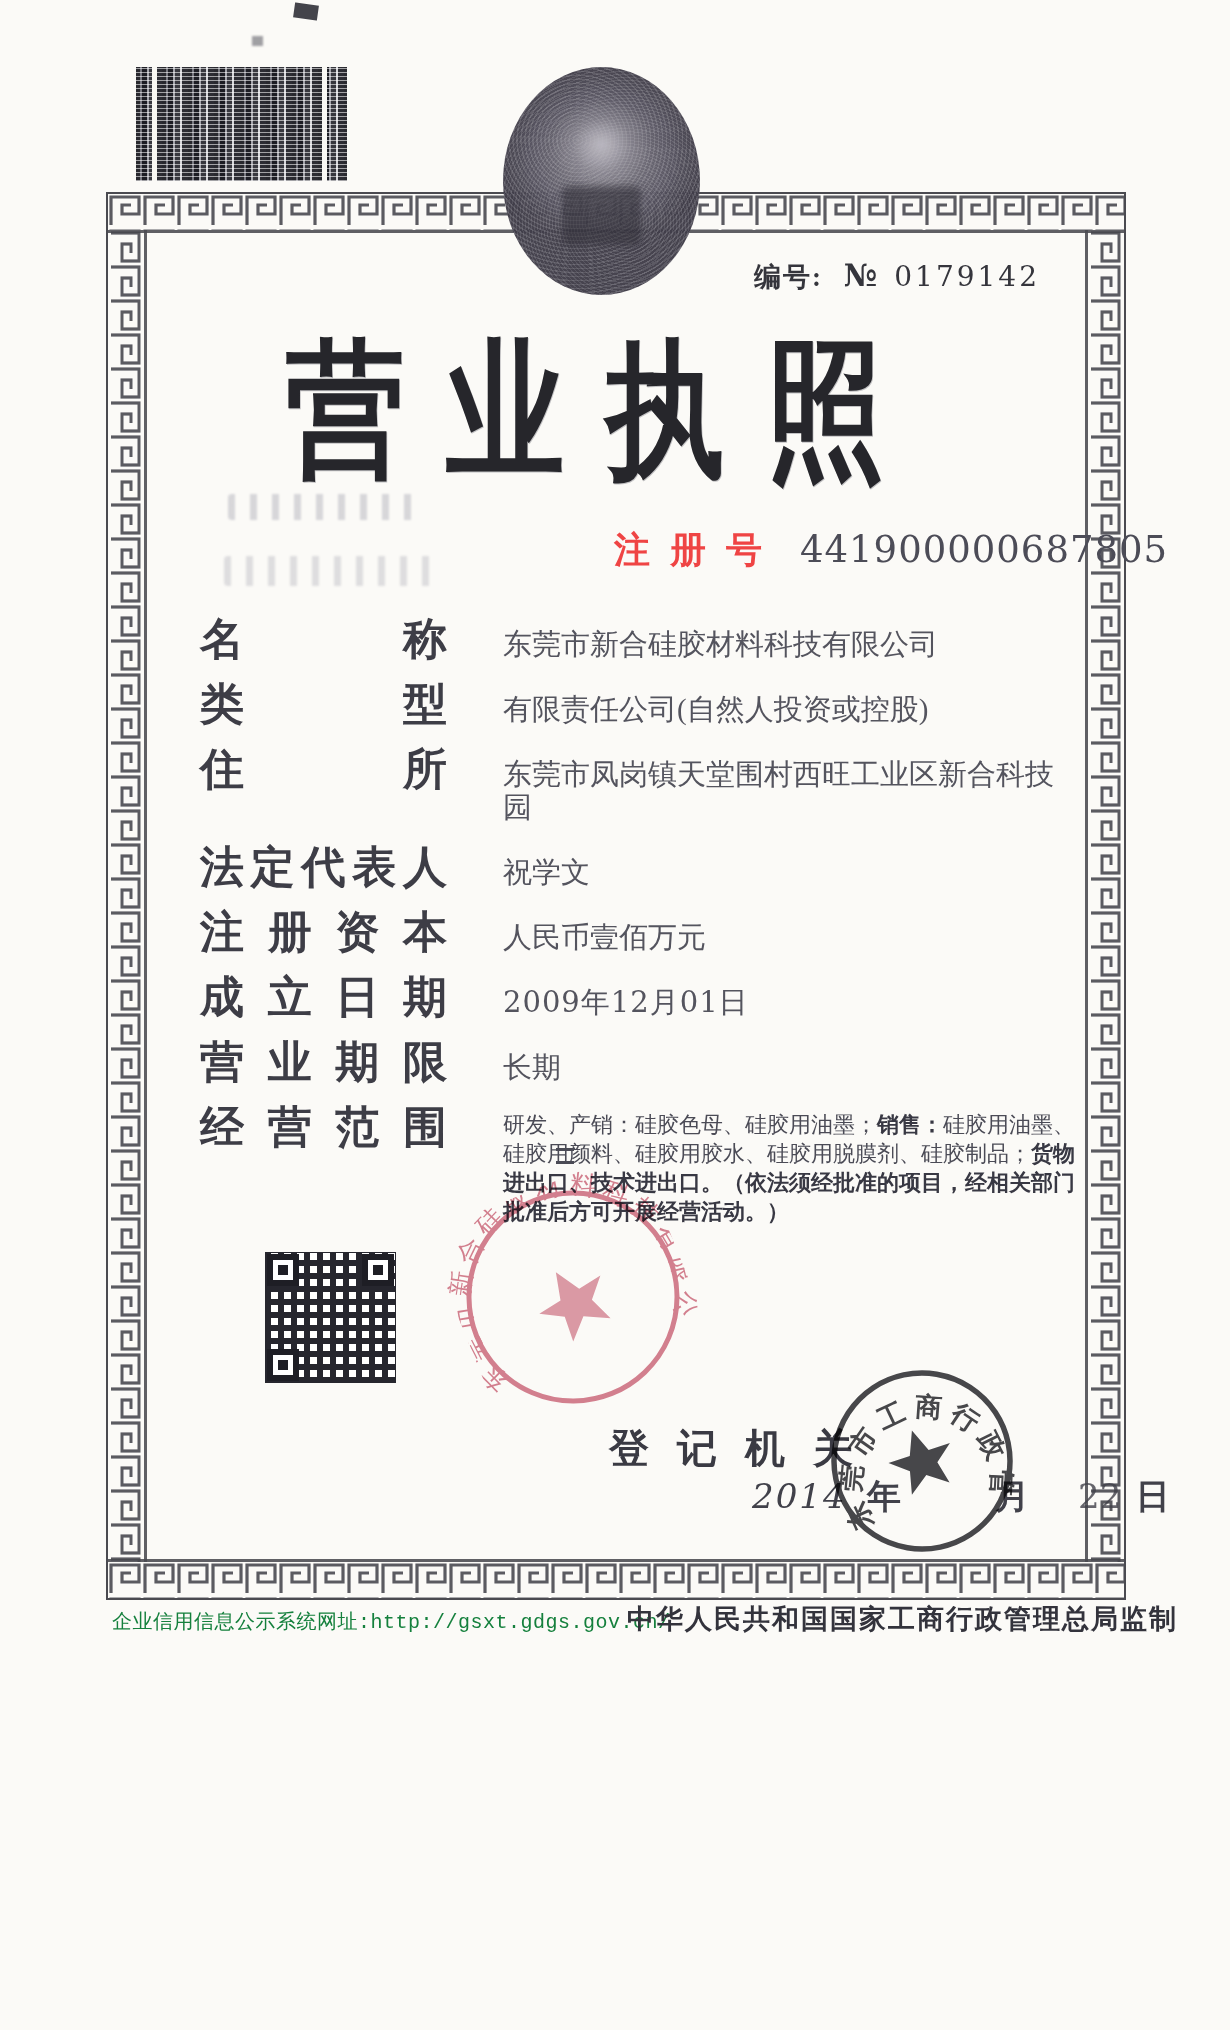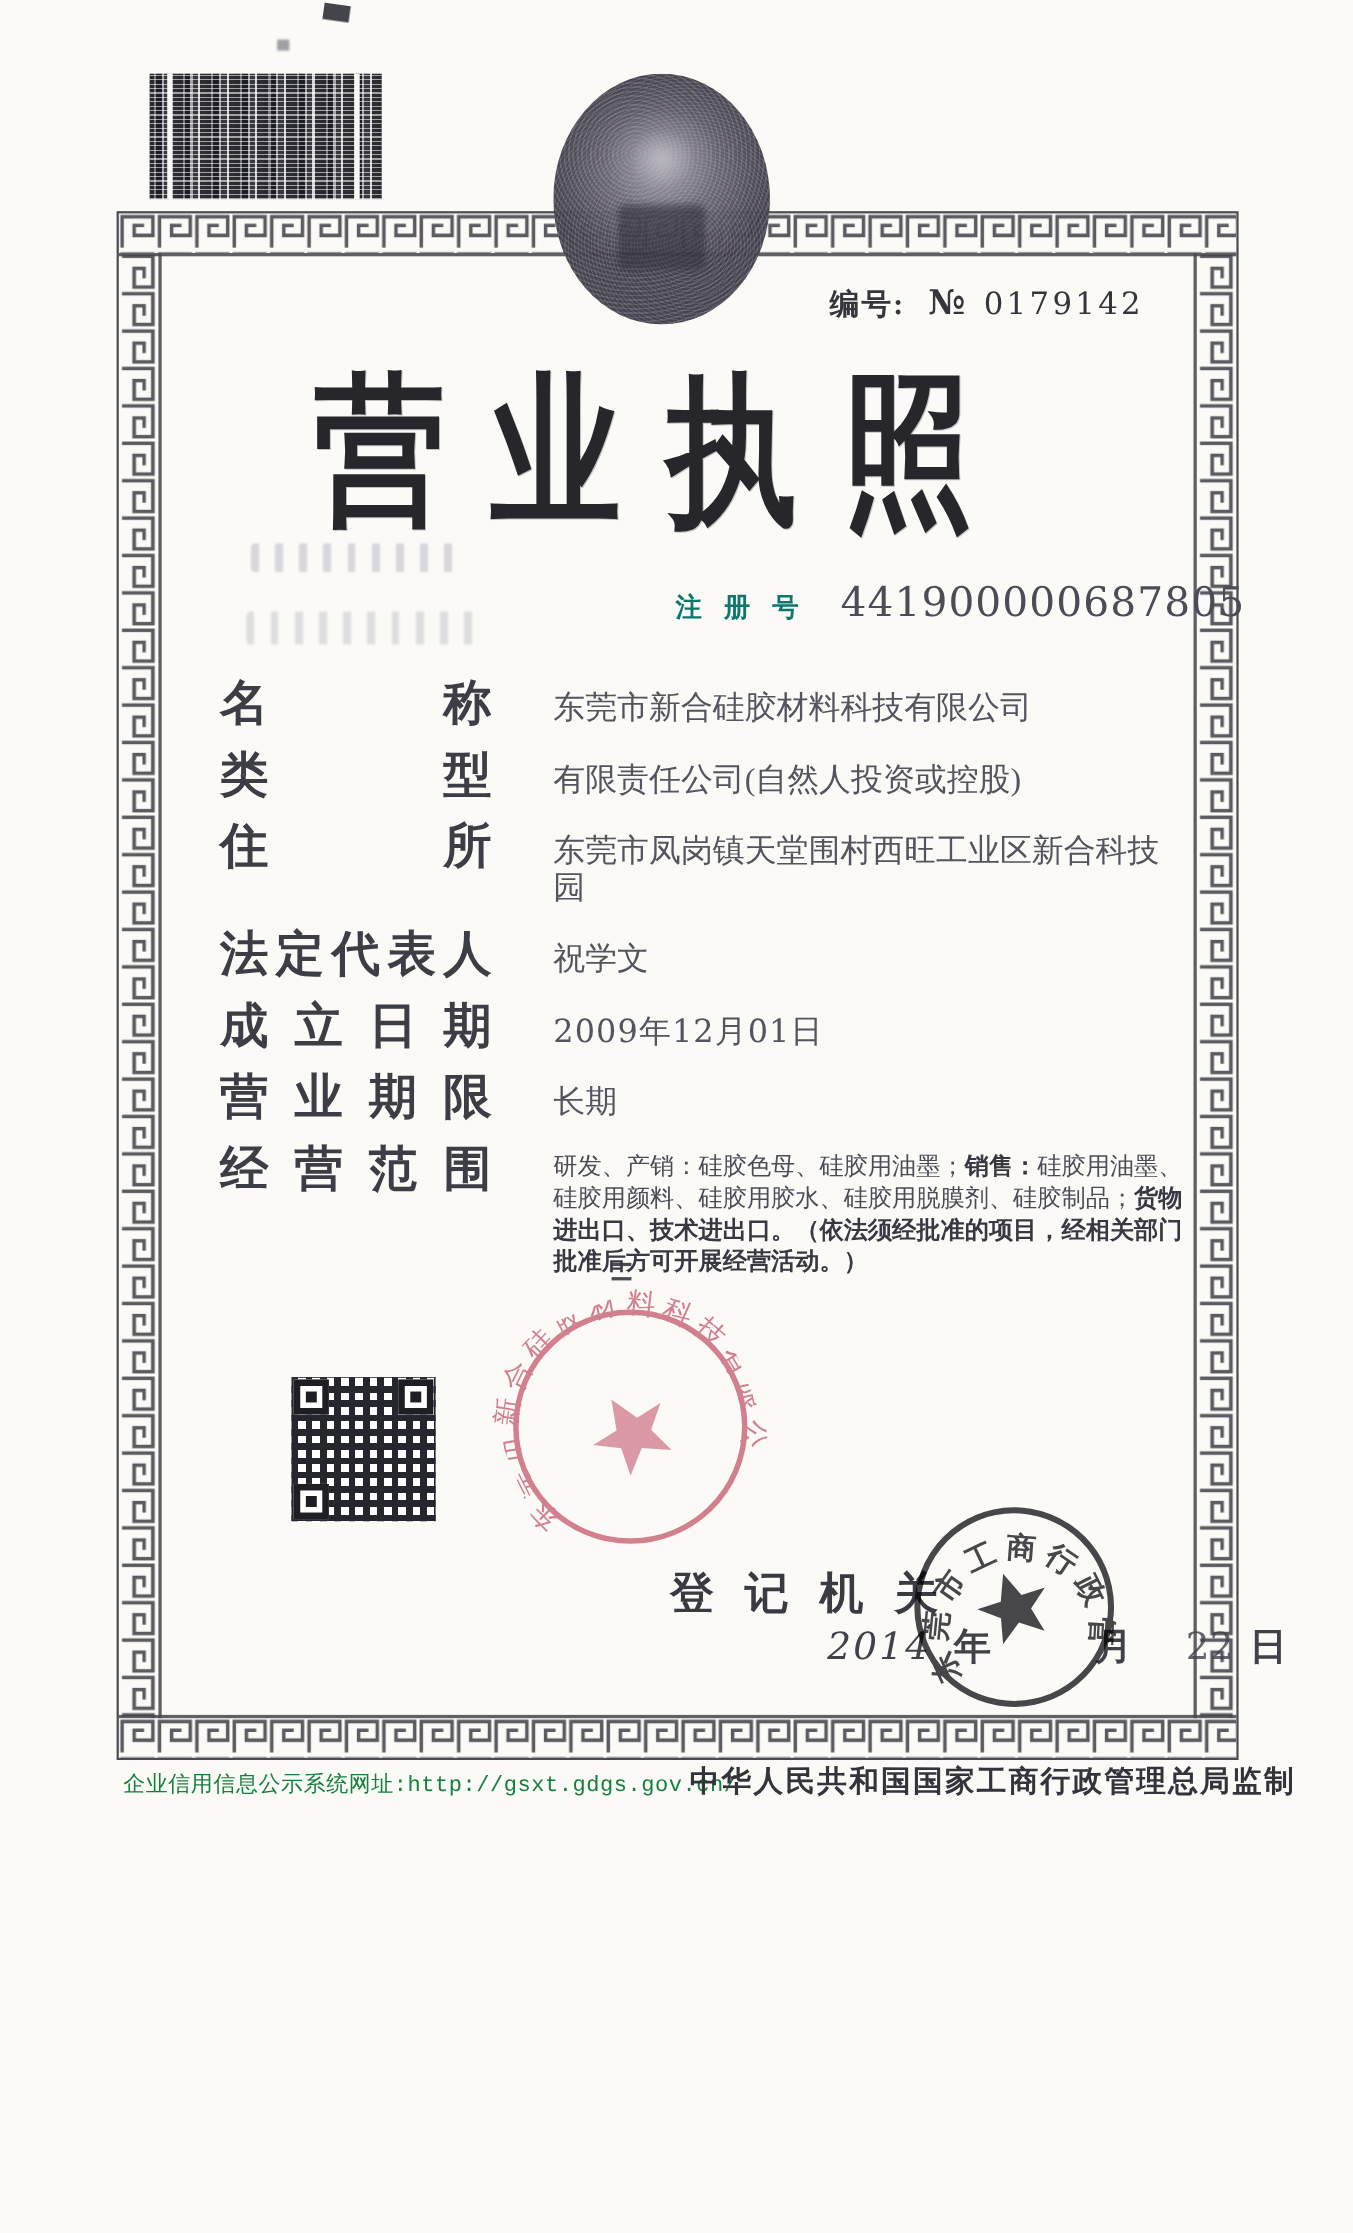--- a/index.html
+++ b/index.html
@@ -45,21 +45,21 @@
   .serial .digits{font-family:"DejaVu Serif",serif;font-size:28px;letter-spacing:3px;}
 
   
   .title{position:absolute;left:286px;top:336px;font-size:148px;line-height:1;font-weight:900;
     letter-spacing:52px;white-space:nowrap;color:#26262b;
     font-family:"DejaVu Sans",sans-serif;transform:scaleX(.8);transform-origin:left top;
     text-shadow:1px 1px 0 rgba(90,90,100,.35);}
 
   
   .regline{position:absolute;left:614px;top:526px;white-space:nowrap;}
-  .regline .lab{font-size:24px;font-weight:700;letter-spacing:20px;color:#0f766e;}
+  .regline .lab{font-size:36px;font-weight:700;letter-spacing:20px;color:#ef4444;}
   .regline .num{font-family:"DejaVu Serif",serif;font-size:37px;letter-spacing:1px;color:#4c4c57;margin-left:14px;}
 
   
   .fields{position:absolute;left:200px;top:618px;width:880px;}
   .row{display:flex;align-items:flex-start;margin-bottom:21px;gap:28px;}
   .flabel{flex:none;width:247px;font-size:44px;line-height:1;font-weight:700;color:#3d3d46;
     text-align:justify;text-align-last:justify;}
   .fvalue{margin-left:28px;padding-top:10px;font-size:29px;line-height:1.15;color:#54545e;}
   .fvalue.serifnum{font-family:"DejaVu Serif",serif;letter-spacing:1px;}
   .row-scope .fvalue{width:600px;font-size:22px;line-height:1.33;padding-top:4px;color:#4b4b56;}
@@ -177,20 +177,24 @@
     </div>
     <div class="row">
       <div class="flabel">住所</div>
       <div class="fvalue">东莞市凤岗镇天堂围村西旺工业区新合科技园</div>
     </div>
     <div class="row">
       <div class="flabel">法定代表人</div>
       <div class="fvalue">祝学文</div>
     </div>
     <div class="row">
+      <div class="flabel">注册资本</div>
+      <div class="fvalue">人民币壹佰万元</div>
+    </div>
+    <div class="row">
       <div class="flabel">成立日期</div>
       <div class="fvalue serifnum">2009年12月01日</div>
     </div>
     <div class="row">
       <div class="flabel">营业期限</div>
       <div class="fvalue">长期</div>
     </div>
     <div class="row row-scope">
       <div class="flabel">经营范围</div>
       <div class="fvalue">

